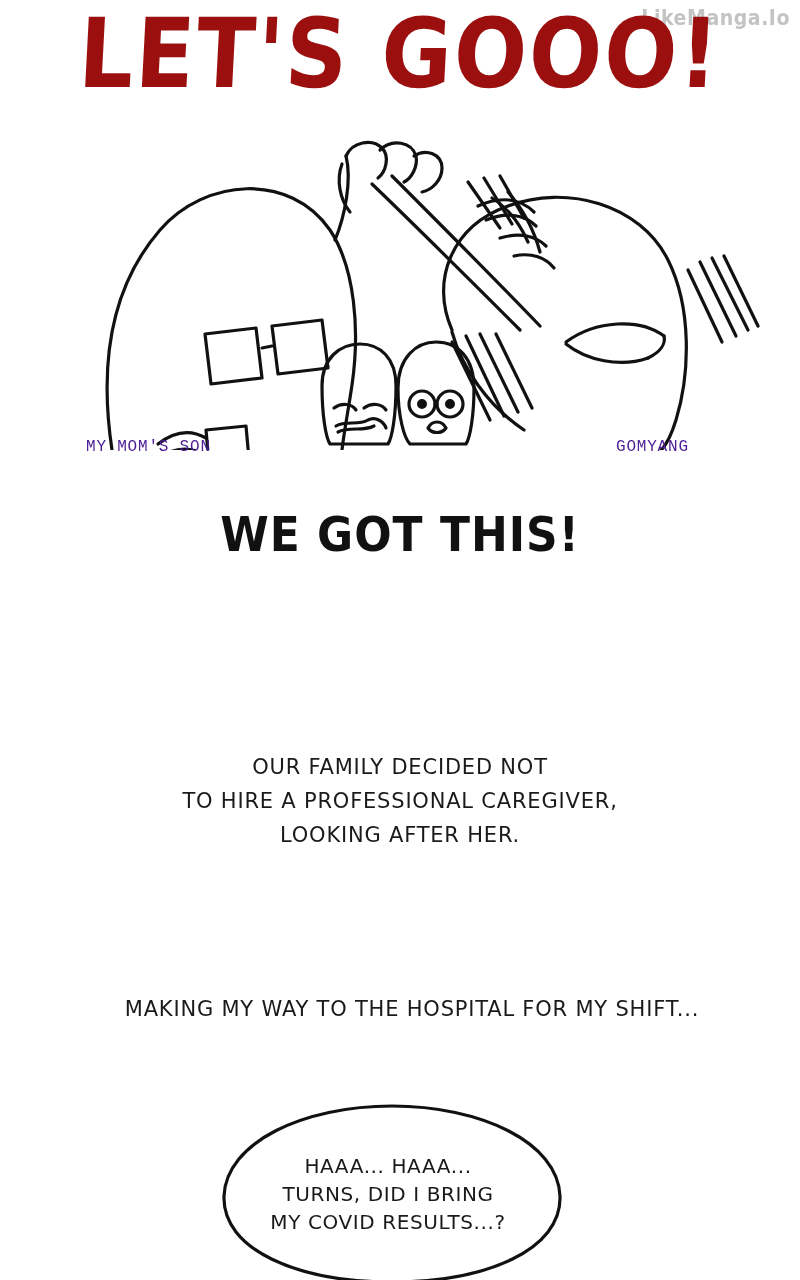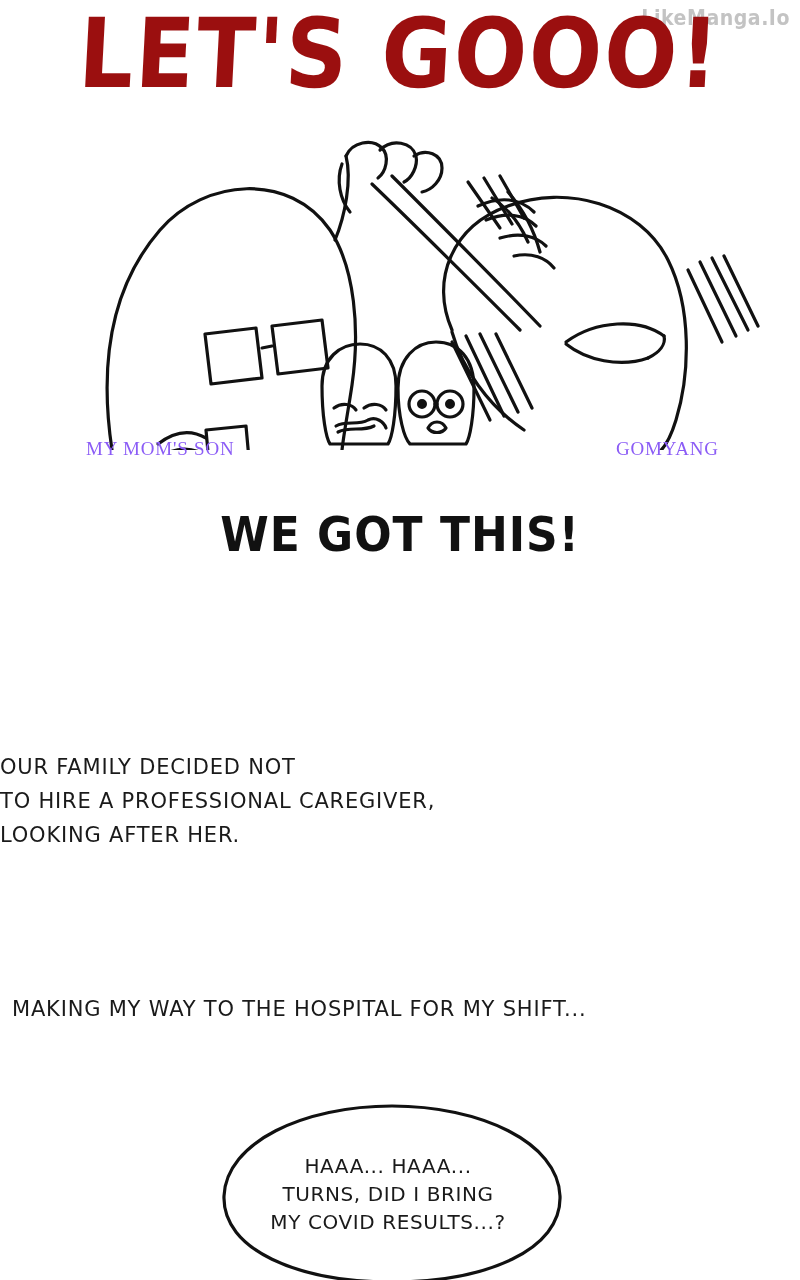--- a/index.html
+++ b/index.html
@@ -64,24 +64,24 @@
     top: 120px;
     left: 0;
     width: 800px;
     height: 330px;
   }
   .art svg { display: block; }
 
   
   .label {
     position: absolute;
-    font-family: Liberation Serif, serif;
-    font-size: 19px;
+    font-family: Liberation Mono, monospace;
+    font-size: 16px;
     letter-spacing: 0.8px;
-    color: #8b5cf6;
+    color: #4c1d95;
     white-space: nowrap;
   }
   .label-left  { top: 438px; left: 86px; }
   .label-right { top: 438px; left: 616px; }
 
   
   .shout {
     position: absolute;
     top: 508px;
     left: 0;
@@ -93,20 +93,21 @@
     letter-spacing: 1px;
     color: #111111;
     transform: scaleY(1.1);
   }
 
   
   .narration {
     position: absolute;
     left: 0;
     width: 800px;
+    text-align: center;
     font-family: "DejaVu Sans", sans-serif;
     font-size: 21px;
     line-height: 34px;
     letter-spacing: 0.8px;
     color: #1a1a1a;
   }
   .narration-1 { top: 750px; }
   .narration-2 { top: 992px; font-size: 21px; padding-left: 12px; }
 
   

